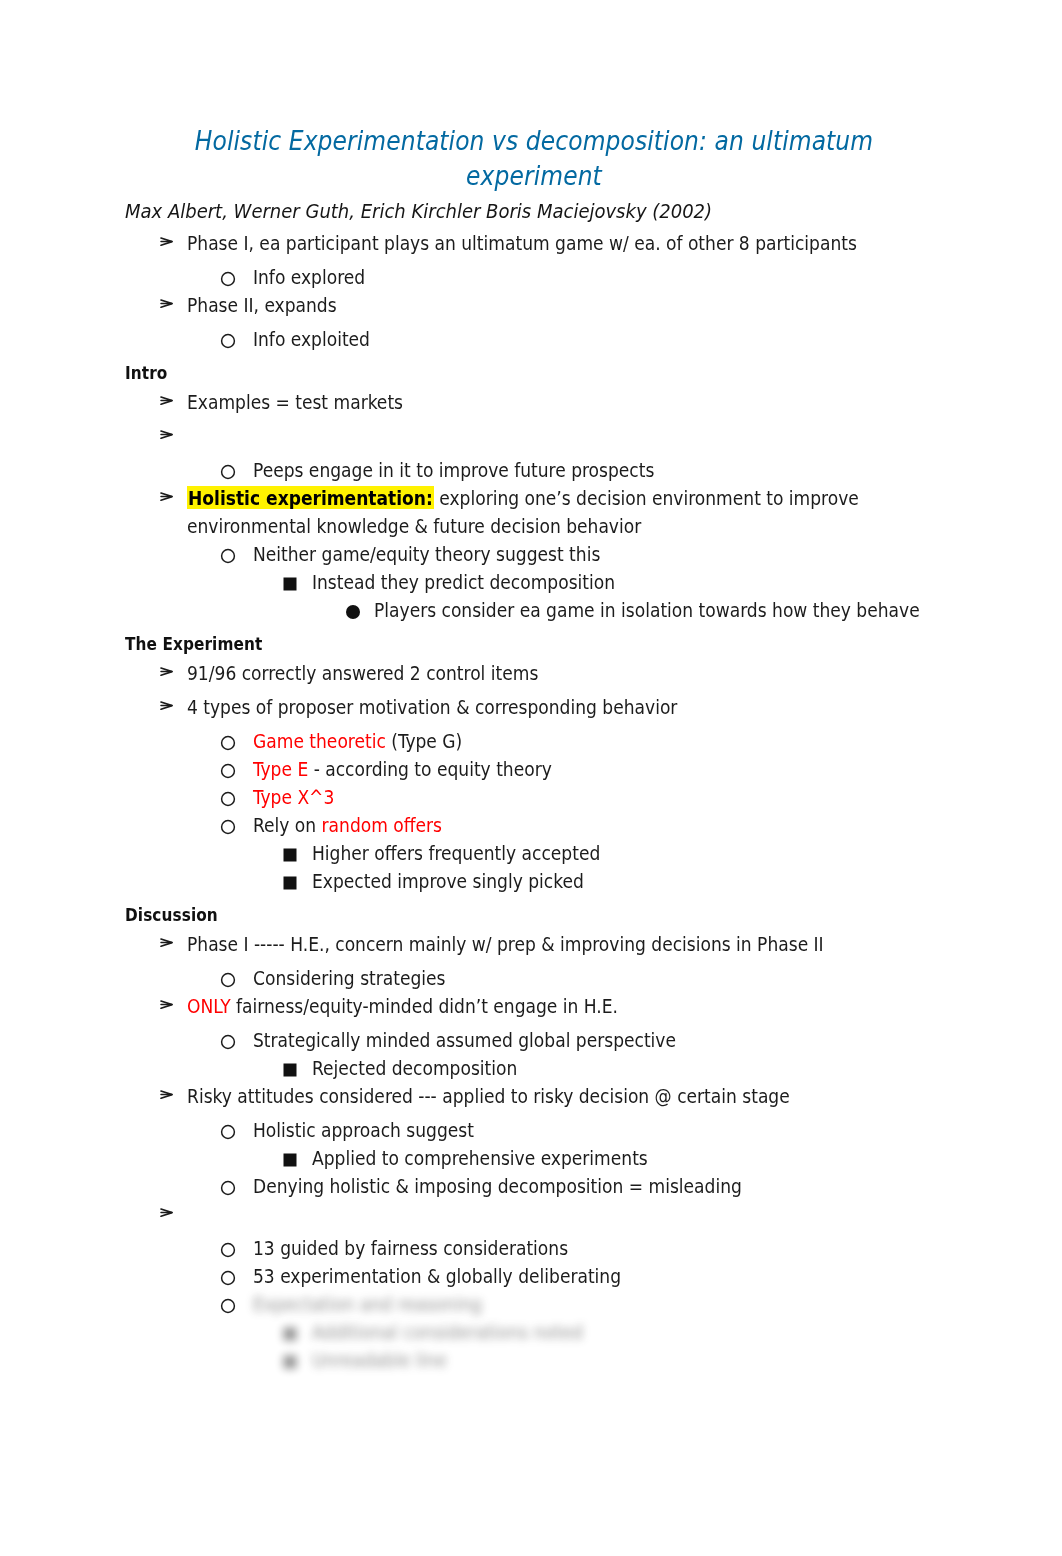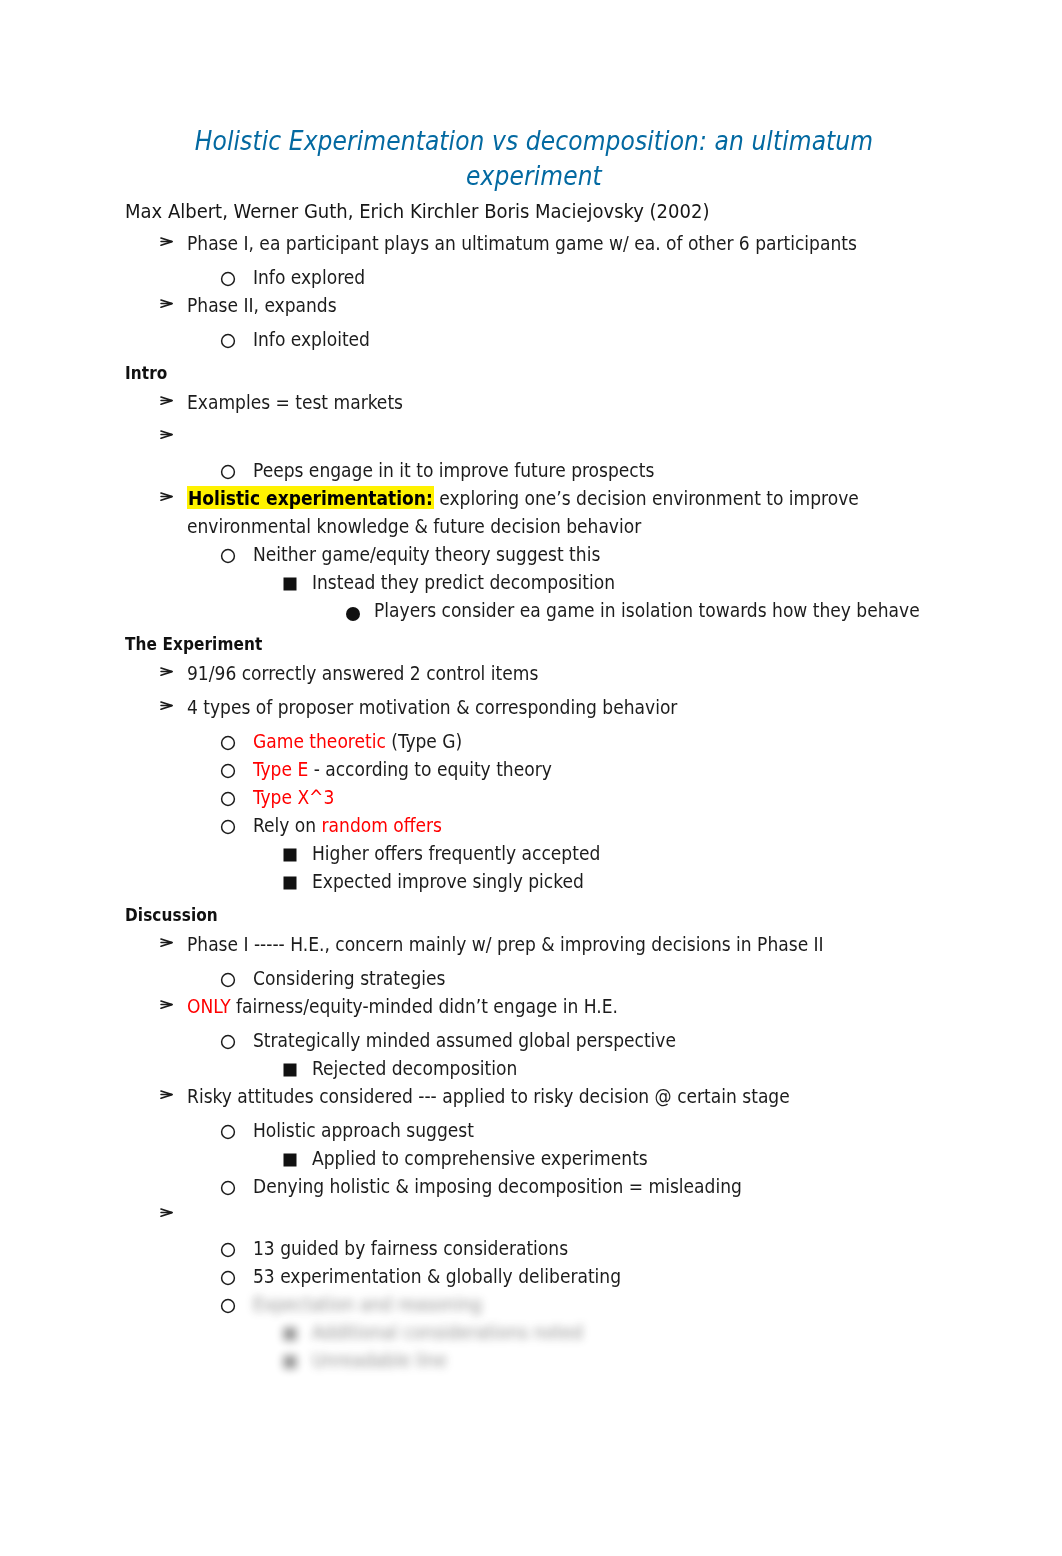--- a/index.html
+++ b/index.html
@@ -34,20 +34,21 @@
     font-style: italic;
     font-size: 26px;
     line-height: 1.35;
     text-align: center;
     letter-spacing: 0.1px;
     color: #0369a1;
     margin: 0 0 4px 0;
     padding-left: 18px;
   }
   .byline {
+    font-style: italic;
     font-size: 20px;
     line-height: 1.35;
     color: #161616;
     margin: 0 0 4px 0;
   }
 
   
   .section-head {
     font-weight: bold;
     font-size: 17px;
@@ -76,21 +77,21 @@
   }
   .txt {
     flex: 1 1 auto;
     line-height: 28px;
   }
 
   
   .lvl1 { padding-left: 34px; }
   .lvl2 { padding-left: 95px; }
   .lvl3 { padding-left: 158px; }
-  .lvl4 { padding-left: 220px; align-items: center; }
+  .lvl4 { padding-left: 220px; }
 
   .lvl1 .bullet { width: 28px; font-size: 17px; }
   .lvl2 .bullet { width: 33px; font-size: 18px; }
   .lvl3 .bullet { width: 29px; font-size: 15px; }
   .lvl4 .bullet { width: 29px; font-size: 16px; }
 
   
   .m-arrow {
     position: relative;
     top: 0px;
@@ -134,21 +135,21 @@
 
     <div class="doc-title">Holistic Experimentation vs decomposition: an ultimatum experiment</div>
     <div class="byline">Max Albert, Werner Guth, Erich Kirchler Boris Maciejovsky (2002)</div>
 
     <div id="intro-preamble">
         <div class="row lvl1">
           <span class="bullet m-arrow"><svg width="17" height="26" viewBox="0 0 17 26" aria-hidden="true">
               <path d="M2 9 L13 12.6 L2 16.2" fill="none" stroke="#1c1c1c" stroke-width="1.7" stroke-linecap="round" stroke-linejoin="round"></path>
               <path d="M2 12.6 L13 12.6" stroke="#1c1c1c" stroke-width="1.5" stroke-linecap="round"></path>
             </svg></span>
-          <span class="txt"><span>Phase I, ea participant plays an ultimatum game w/ ea. of other 6 participants</span></span>
+          <span class="txt"><span>Phase I, ea participant plays an ultimatum game w/ ea. of other 8 participants</span></span>
         </div>
         <div class="row lvl2">
           <span class="bullet m-circle">
             <svg width="16" height="16" viewBox="0 0 16 16" aria-hidden="true">
               <circle cx="8" cy="8" r="6.4" fill="none" stroke="#1c1c1c" stroke-width="1.5"></circle>
             </svg>
           </span>
           <span class="txt"><span>Info explored</span></span>
         </div>
         <div class="row lvl1">

